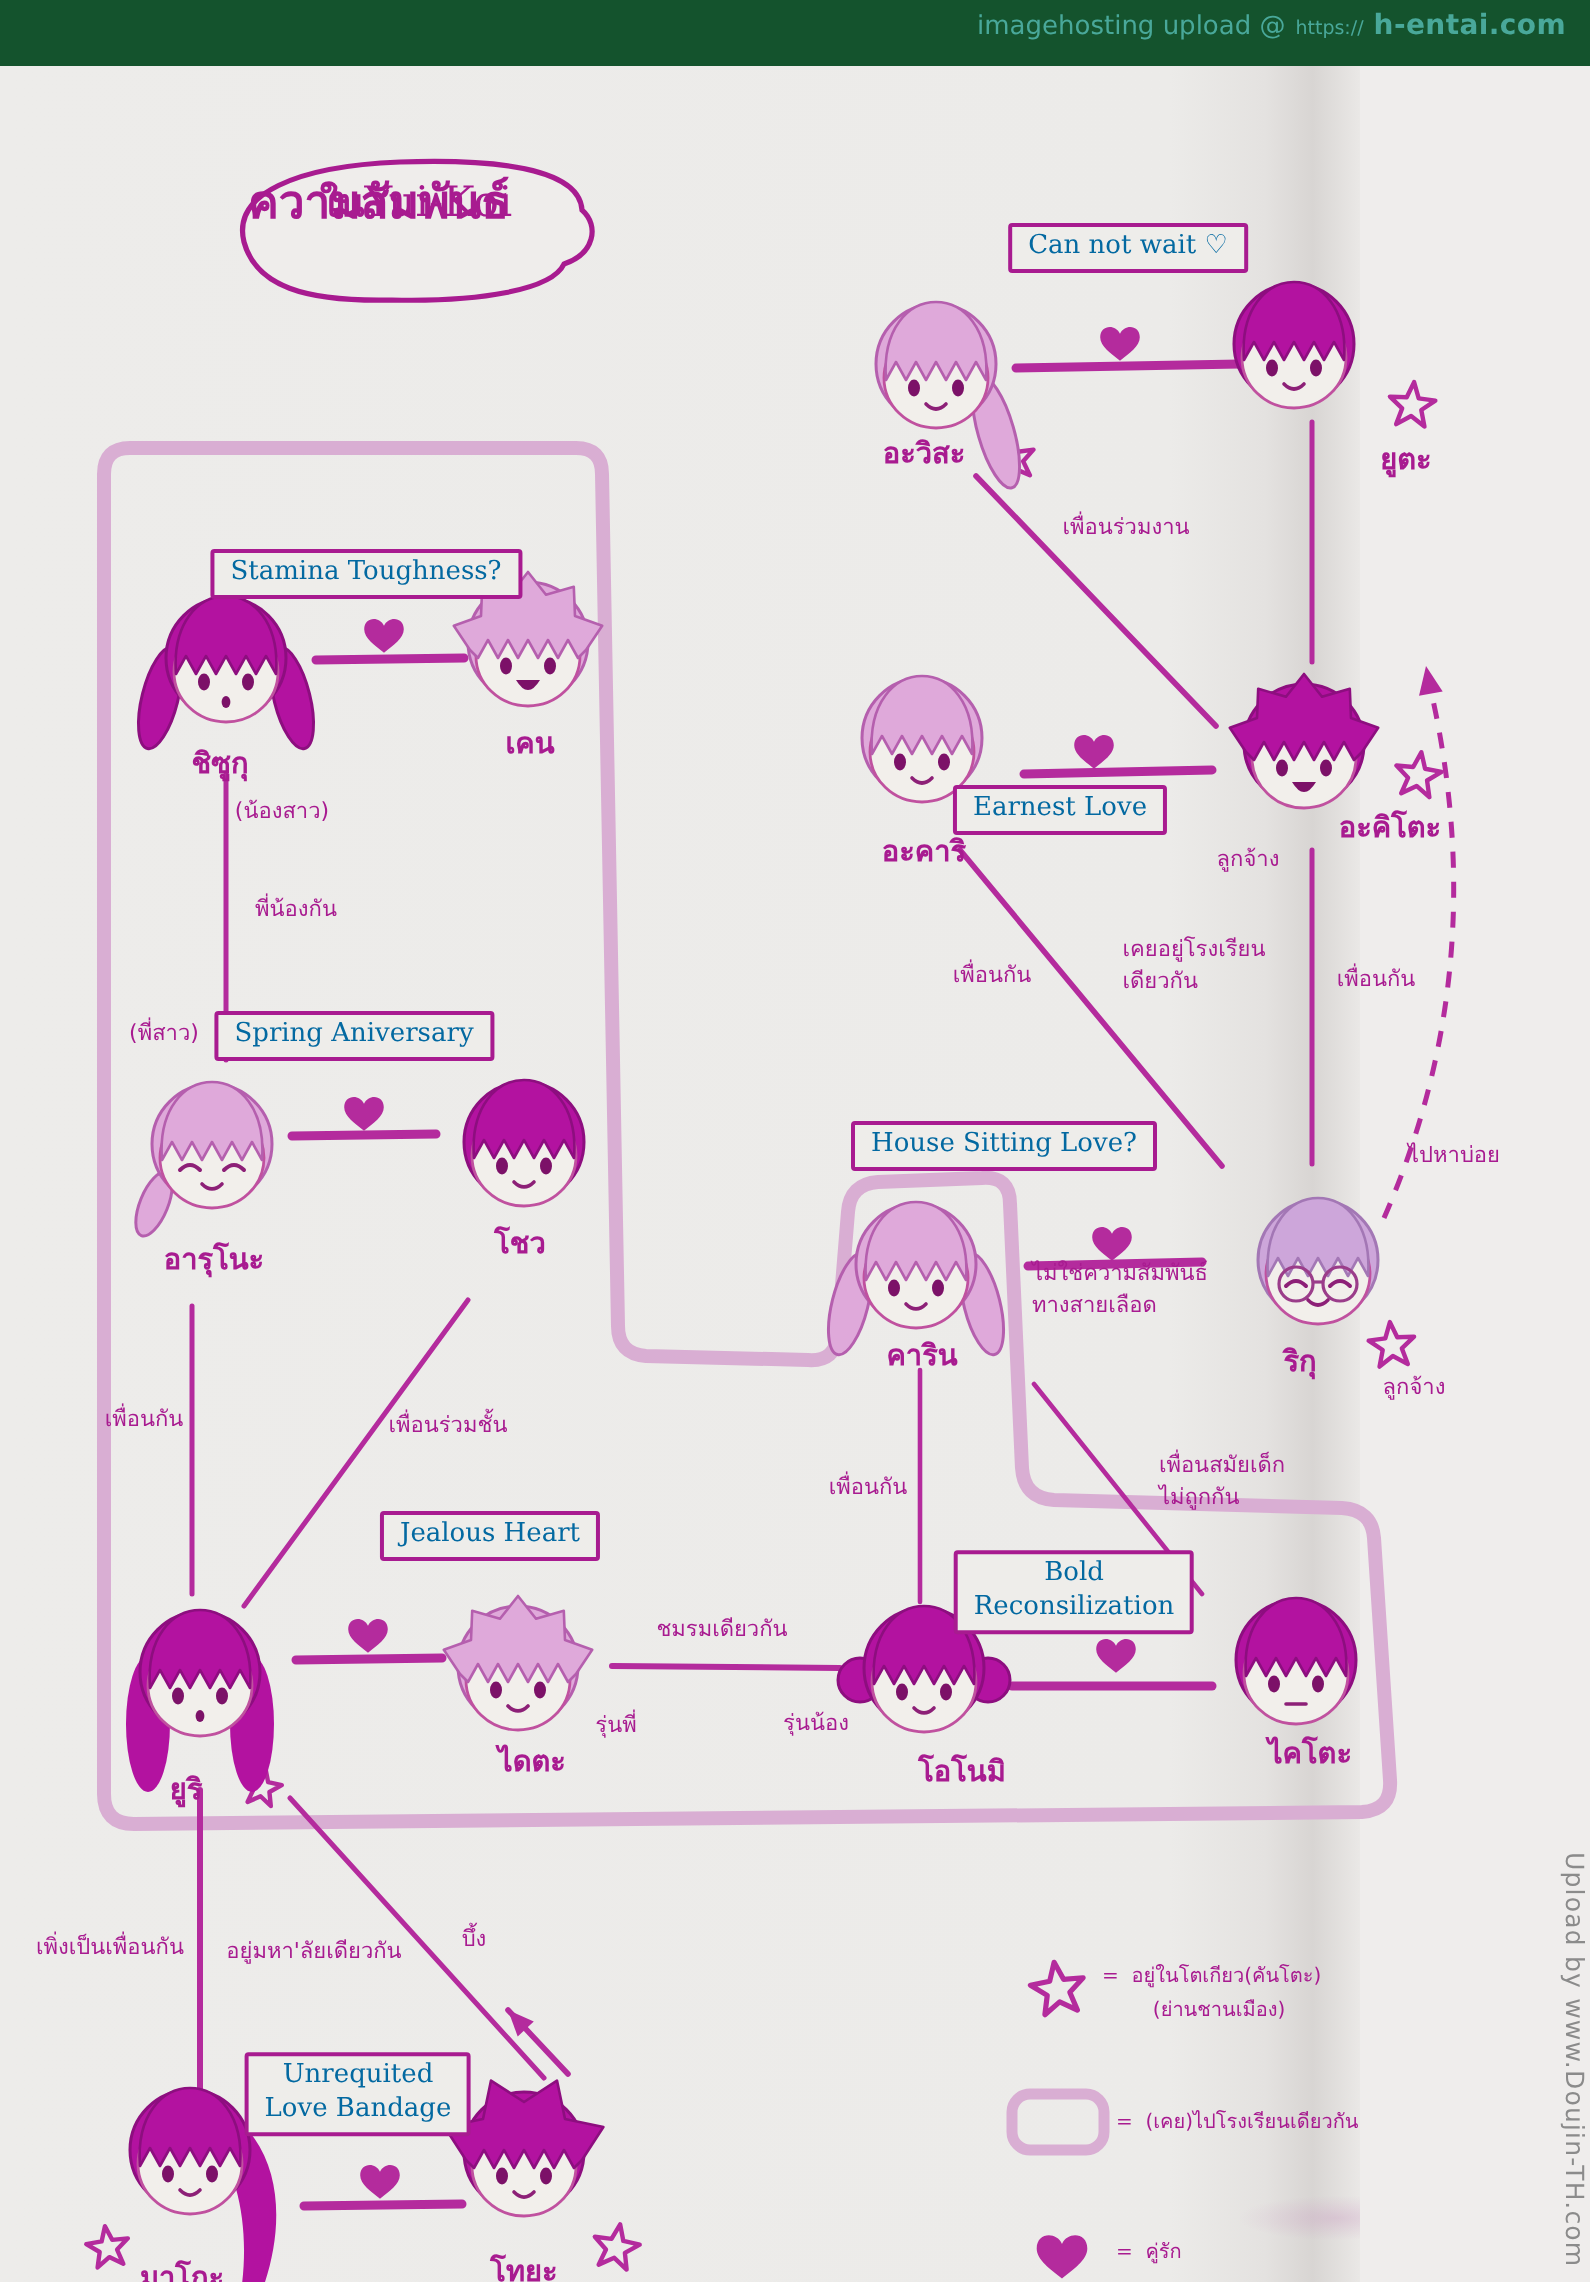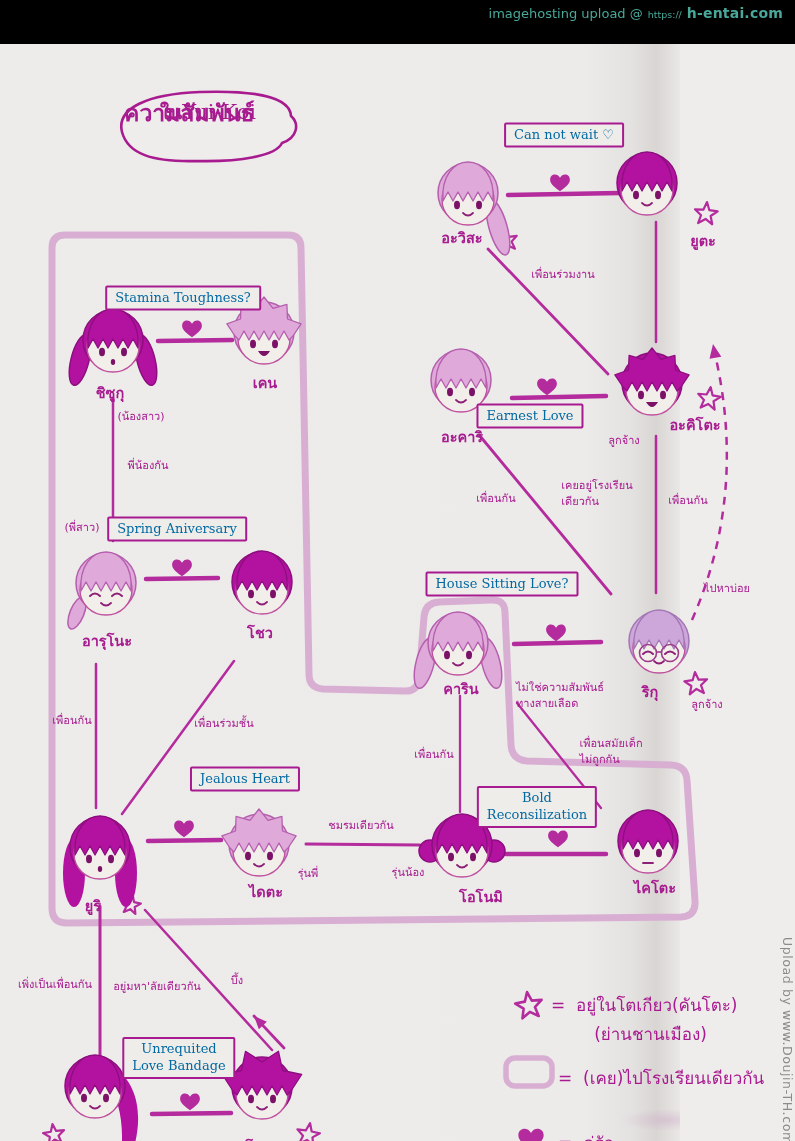--- a/index.html
+++ b/index.html
@@ -1,31 +1,31 @@
 <!DOCTYPE html>
 <html><head>
 <meta charset="utf-8">
 <style>
 *{margin:0;padding:0;box-sizing:border-box}
 html,body{width:795px;height:1141px;overflow:hidden;background:#efedec;font-family:"DejaVu Sans",sans-serif}
-.topbar{height:44px;background:#000000;display:flex;justify-content:flex-end;align-items:baseline;padding:5px 12px 0 0;gap:5px;color:#49a89a;font-size:13px}
+.topbar{height:33px;background:#14532d;display:flex;justify-content:flex-end;align-items:baseline;padding:5px 12px 0 0;gap:5px;color:#49a89a;font-size:13px}
 .topbar .proto{font-size:9.5px}
 .topbar .host{font-size:14px;font-weight:bold;letter-spacing:.2px}
 .paper{position:relative;width:680px;height:1114px;
  background:
   radial-gradient(ellipse 70px 16px at 668px 1076px, rgba(196,140,186,.30), rgba(196,140,186,0) 70%),
   linear-gradient(90deg,#edecea 0%,#ecebe9 86%,#e4e2e0 93%,#d8d5d3 96.5%,#eae8e6 100%)}
 svg.art{position:absolute;left:0;top:0}
 #labels{position:absolute;left:0;top:0;width:795px;height:1114px}
 #labels div{position:absolute}
 .lbox{transform:translate(-50%,-50%);border:2px solid #a81b90;background:#eeedea;color:#0369a1;
  font-family:"DejaVu Serif",serif;font-size:13px;padding:2px 8px;text-align:center;white-space:pre-line;line-height:1.3;border-radius:2px}
 .rlabel{transform:translate(-50%,-50%);color:#a81b90;font-size:11px;text-align:left;white-space:pre-line;line-height:1.45}
 .cname{transform:translate(-50%,-50%);color:#a81b90;font-size:14.5px;font-weight:bold;white-space:nowrap}
-.leg{color:#a81b90;font-size:17px;line-height:1.7;white-space:pre}
+.leg{color:#a81b90;font-size:10px;line-height:1.7;white-space:pre}
 .title-block{position:absolute;left:124px;top:56px;width:168px;text-align:center;color:#a81b90;line-height:1.15}
 .title-l1{font-size:23px;font-weight:bold}
 .title-l2{font-size:19px;font-weight:bold}
 .title-l2 .latin{font-family:"DejaVu Serif",serif;font-weight:normal;font-size:21px}
 .watermark{position:absolute;right:0px;top:893px;writing-mode:vertical-rl;color:#8b8b8b;font-size:12.5px;letter-spacing:.6px}
 </style>
 </head>
 <body>
 
 <div class="topbar">
@@ -261,21 +261,21 @@
       <div class="rlabel" style="left: 496px; top: 455px;">เพื่อนกัน</div>
       <div class="rlabel" style="left: 597px; top: 450px;">เคยอยู่โรงเรียน
 เดียวกัน</div>
       <div class="rlabel" style="left: 688px; top: 457px;">เพื่อนกัน</div>
       <div class="rlabel" style="left: 141px; top: 373px;">(น้องสาว)</div>
       <div class="rlabel" style="left: 148px; top: 422px;">พี่น้องกัน</div>
       <div class="rlabel" style="left: 82px; top: 484px;">(พี่สาว)</div>
       <div class="rlabel" style="left: 624px; top: 397px;">ลูกจ้าง</div>
       <div class="rlabel" style="left: 727px; top: 545px;">ไปหาบ่อย</div>
       <div class="rlabel" style="left: 707px; top: 661px;">ลูกจ้าง</div>
-      <div class="rlabel" style="left: 560px; top: 652px;">ไม่ใช่ความสัมพันธ์
+      <div class="rlabel" style="left: 560px; top: 612px;">ไม่ใช่ความสัมพันธ์
 ทางสายเลือด</div>
       <div class="rlabel" style="left: 72px; top: 677px;">เพื่อนกัน</div>
       <div class="rlabel" style="left: 224px; top: 680px;">เพื่อนร่วมชั้น</div>
       <div class="rlabel" style="left: 434px; top: 711px;">เพื่อนกัน</div>
       <div class="rlabel" style="left: 611px; top: 708px;">เพื่อนสมัยเด็ก
 ไม่ถูกกัน</div>
       <div class="rlabel" style="left: 361px; top: 782px;">ชมรมเดียวกัน</div>
       <div class="rlabel" style="left: 308px; top: 830px;">รุ่นพี่</div>
       <div class="rlabel" style="left: 408px; top: 829px;">รุ่นน้อง</div>
       <div class="rlabel" style="left: 55px; top: 941px;">เพิ่งเป็นเพื่อนกัน</div>

